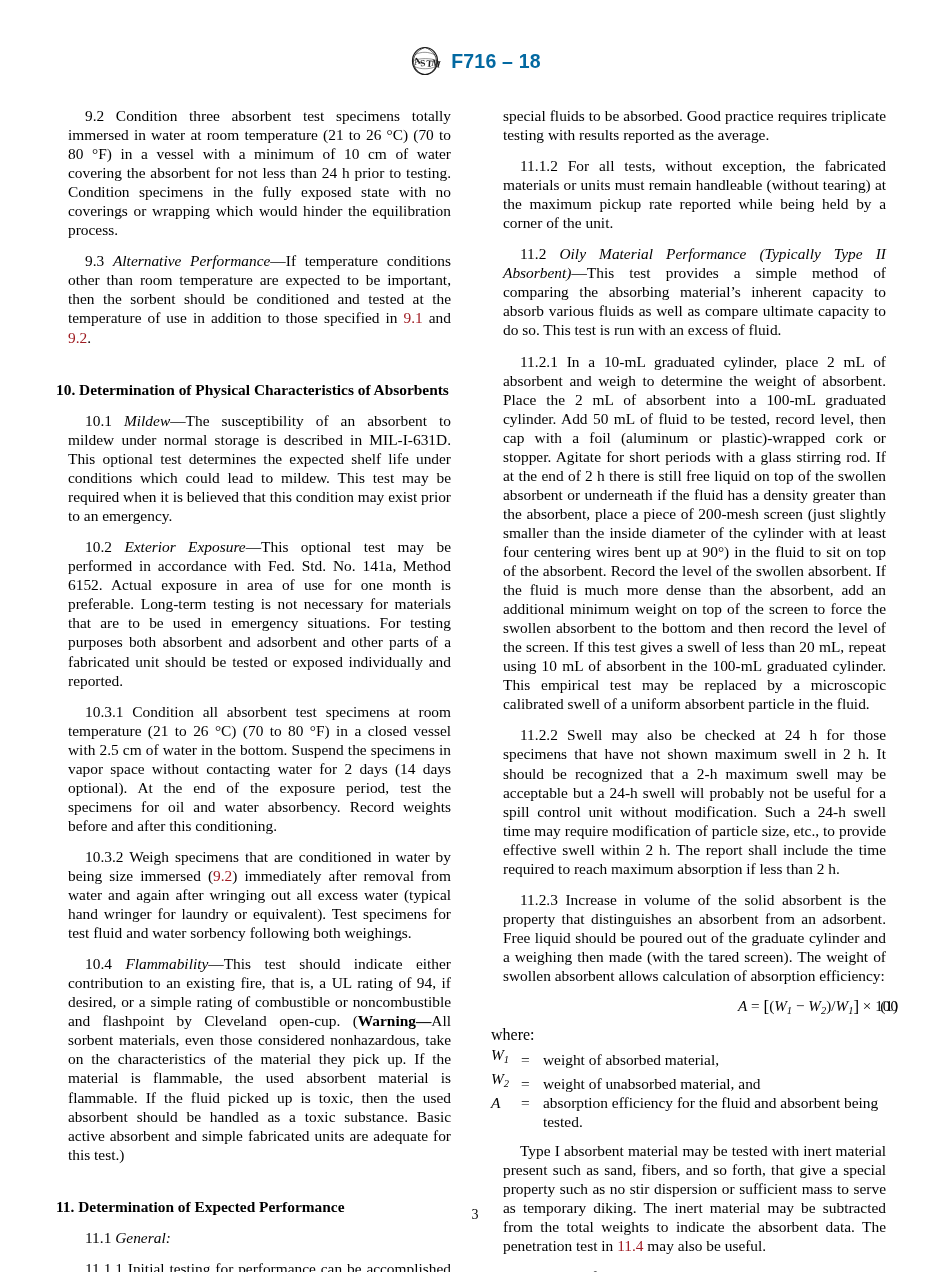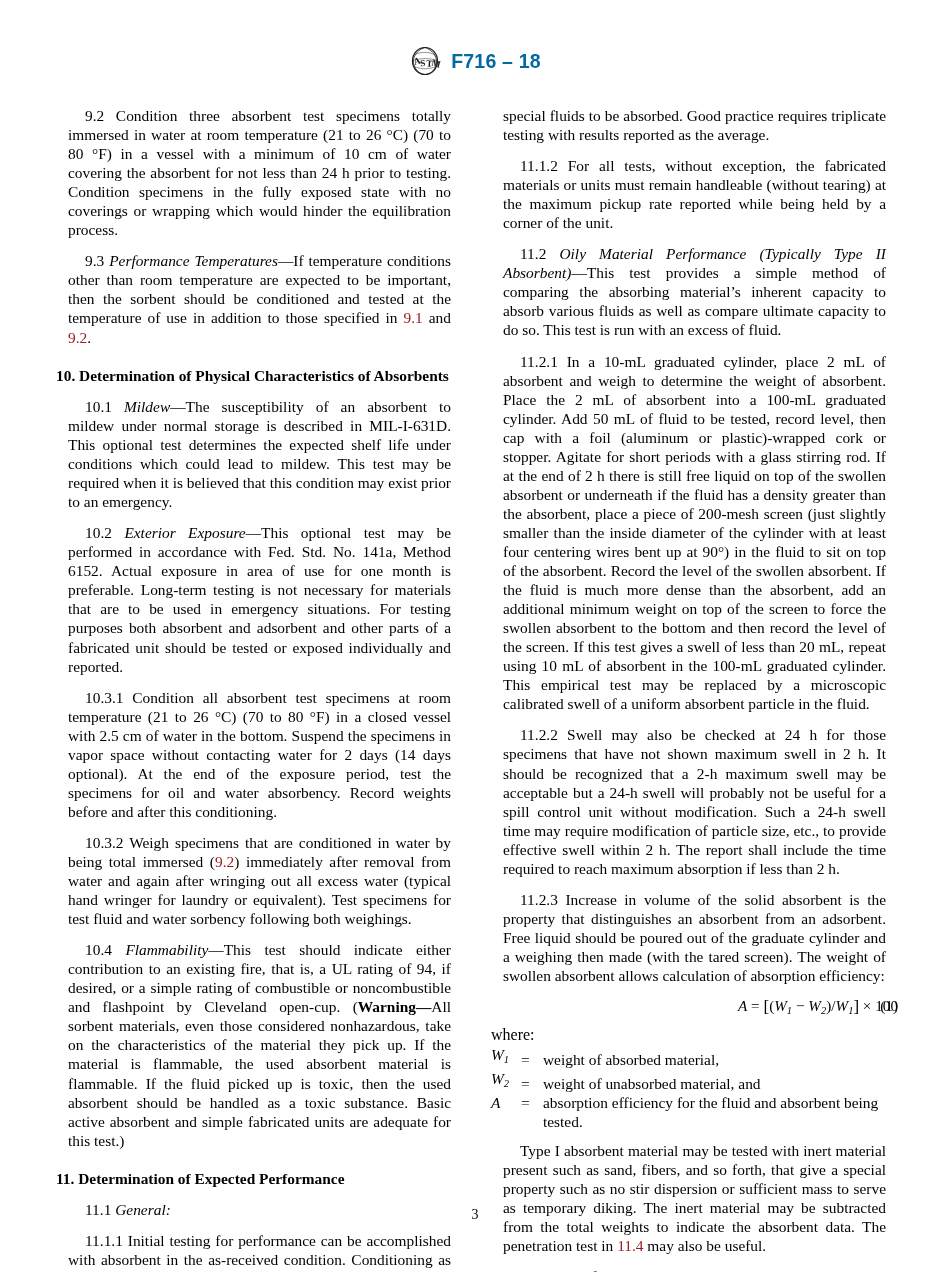--- a/index.html
+++ b/index.html
@@ -83,21 +83,21 @@
   .sec-head {
     margin: 0;
     font-family: "Liberation Serif", "DejaVu Serif", serif;
     font-weight: bold;
     font-size: 15.4px;
     line-height: 19.4px;
     text-align: left;
     padding-left: 22px;
     text-indent: -22px;
   }
-  .sec-head.space-before { margin-top: 19px; }
+  .sec-head.space-before { margin-top: 33px; }
   .sec-head.space-after  { margin-bottom: 9px; }
 
   i, .ital { font-style: italic; }
   b, .bold { font-weight: bold; }
 
   .xref {
     color: #9e1b21;
   }
 
   
@@ -197,38 +197,38 @@
     <span class="header-designation">F716 – 18</span>
   </div>
 
   <div class="columns">
 
     <div class="col">
 
       <p class="para">9.2 Condition three absorbent test specimens totally immersed in water at room temperature (21 to 26 °C) (70 to 80 °F) in a vessel with a minimum of 10 cm of water covering the absorbent for not less than 24 h prior to testing. Condition specimens in the fully exposed state with no coverings or wrapping which would hinder the equilibration process.</p>
 
       <p class="para gap">
-        <span>9.3 </span><i>Performance Temperatures</i><span>—</span><span>If temperature conditions other than room temperature are expected to be important, then the sorbent should be conditioned and tested at the temperature of use in addition to those specified in </span><span class="xref">9.1</span><span> and </span><span class="xref">9.2</span><span>.</span>
+        <span>9.3 </span><i>Alternative Performance</i><span>—</span><span>If temperature conditions other than room temperature are expected to be important, then the sorbent should be conditioned and tested at the temperature of use in addition to those specified in </span><span class="xref">9.1</span><span> and </span><span class="xref">9.2</span><span>.</span>
       </p>
 
       <p class="sec-head space-before space-after">10. Determination of Physical Characteristics of Absorbents</p>
 
       <p class="para">
         <span>10.1 </span><i>Mildew</i><span>—</span><span>The susceptibility of an absorbent to mildew under normal storage is described in MIL-I-631D. This optional test determines the expected shelf life under conditions which could lead to mildew. This test may be required when it is believed that this condition may exist prior to an emergency.</span>
       </p>
 
       <p class="para gap">
         <span>10.2 </span><i>Exterior Exposure</i><span>—</span><span>This optional test may be performed in accordance with Fed. Std. No. 141a, Method 6152. Actual exposure in area of use for one month is preferable. Long-term testing is not necessary for materials that are to be used in emergency situations. For testing purposes both absorbent and adsorbent and other parts of a fabricated unit should be tested or exposed individually and reported.</span>
       </p>
 
 
       <p class="para nogap">10.3.1 Condition all absorbent test specimens at room temperature (21 to 26 °C) (70 to 80 °F) in a closed vessel with 2.5 cm of water in the bottom. Suspend the specimens in vapor space without contacting water for 2 days (14 days optional). At the end of the exposure period, test the specimens for oil and water absorbency. Record weights before and after this conditioning.</p>
 
       <p class="para nogap">
-        <span>10.3.2 Weigh specimens that are conditioned in water by being total immersed (</span><span class="xref">9.2</span><span>) immediately after removal from water and again after wringing out all excess water (typical hand wringer for laundry or equivalent). Test specimens for test fluid and water sorbency following both weighings.</span>
+        <span>10.3.2 Weigh specimens that are conditioned in water by being size immersed (</span><span class="xref">9.2</span><span>) immediately after removal from water and again after wringing out all excess water (typical hand wringer for laundry or equivalent). Test specimens for test fluid and water sorbency following both weighings.</span>
       </p>
 
       <p class="para gap">
         <span>10.4 </span><i>Flammability</i><span>—</span><span>This test should indicate either contribution to an existing fire, that is, a UL rating of 94, if desired, or a simple rating of combustible or noncombustible and flashpoint by Cleveland open-cup. (</span><b>Warning—</b><span>All sorbent materials, even those considered nonhazardous, take on the characteristics of the material they pick up. If the material is flammable, the used absorbent material is flammable. If the fluid picked up is toxic, then the used absorbent should be handled as a toxic substance. Basic active absorbent and simple fabricated units are adequate for this test.)</span>
       </p>
 
       <p class="sec-head space-before space-after">11. Determination of Expected Performance</p>
 
       <p class="para">
         <span>11.1 </span><i>General:</i>

